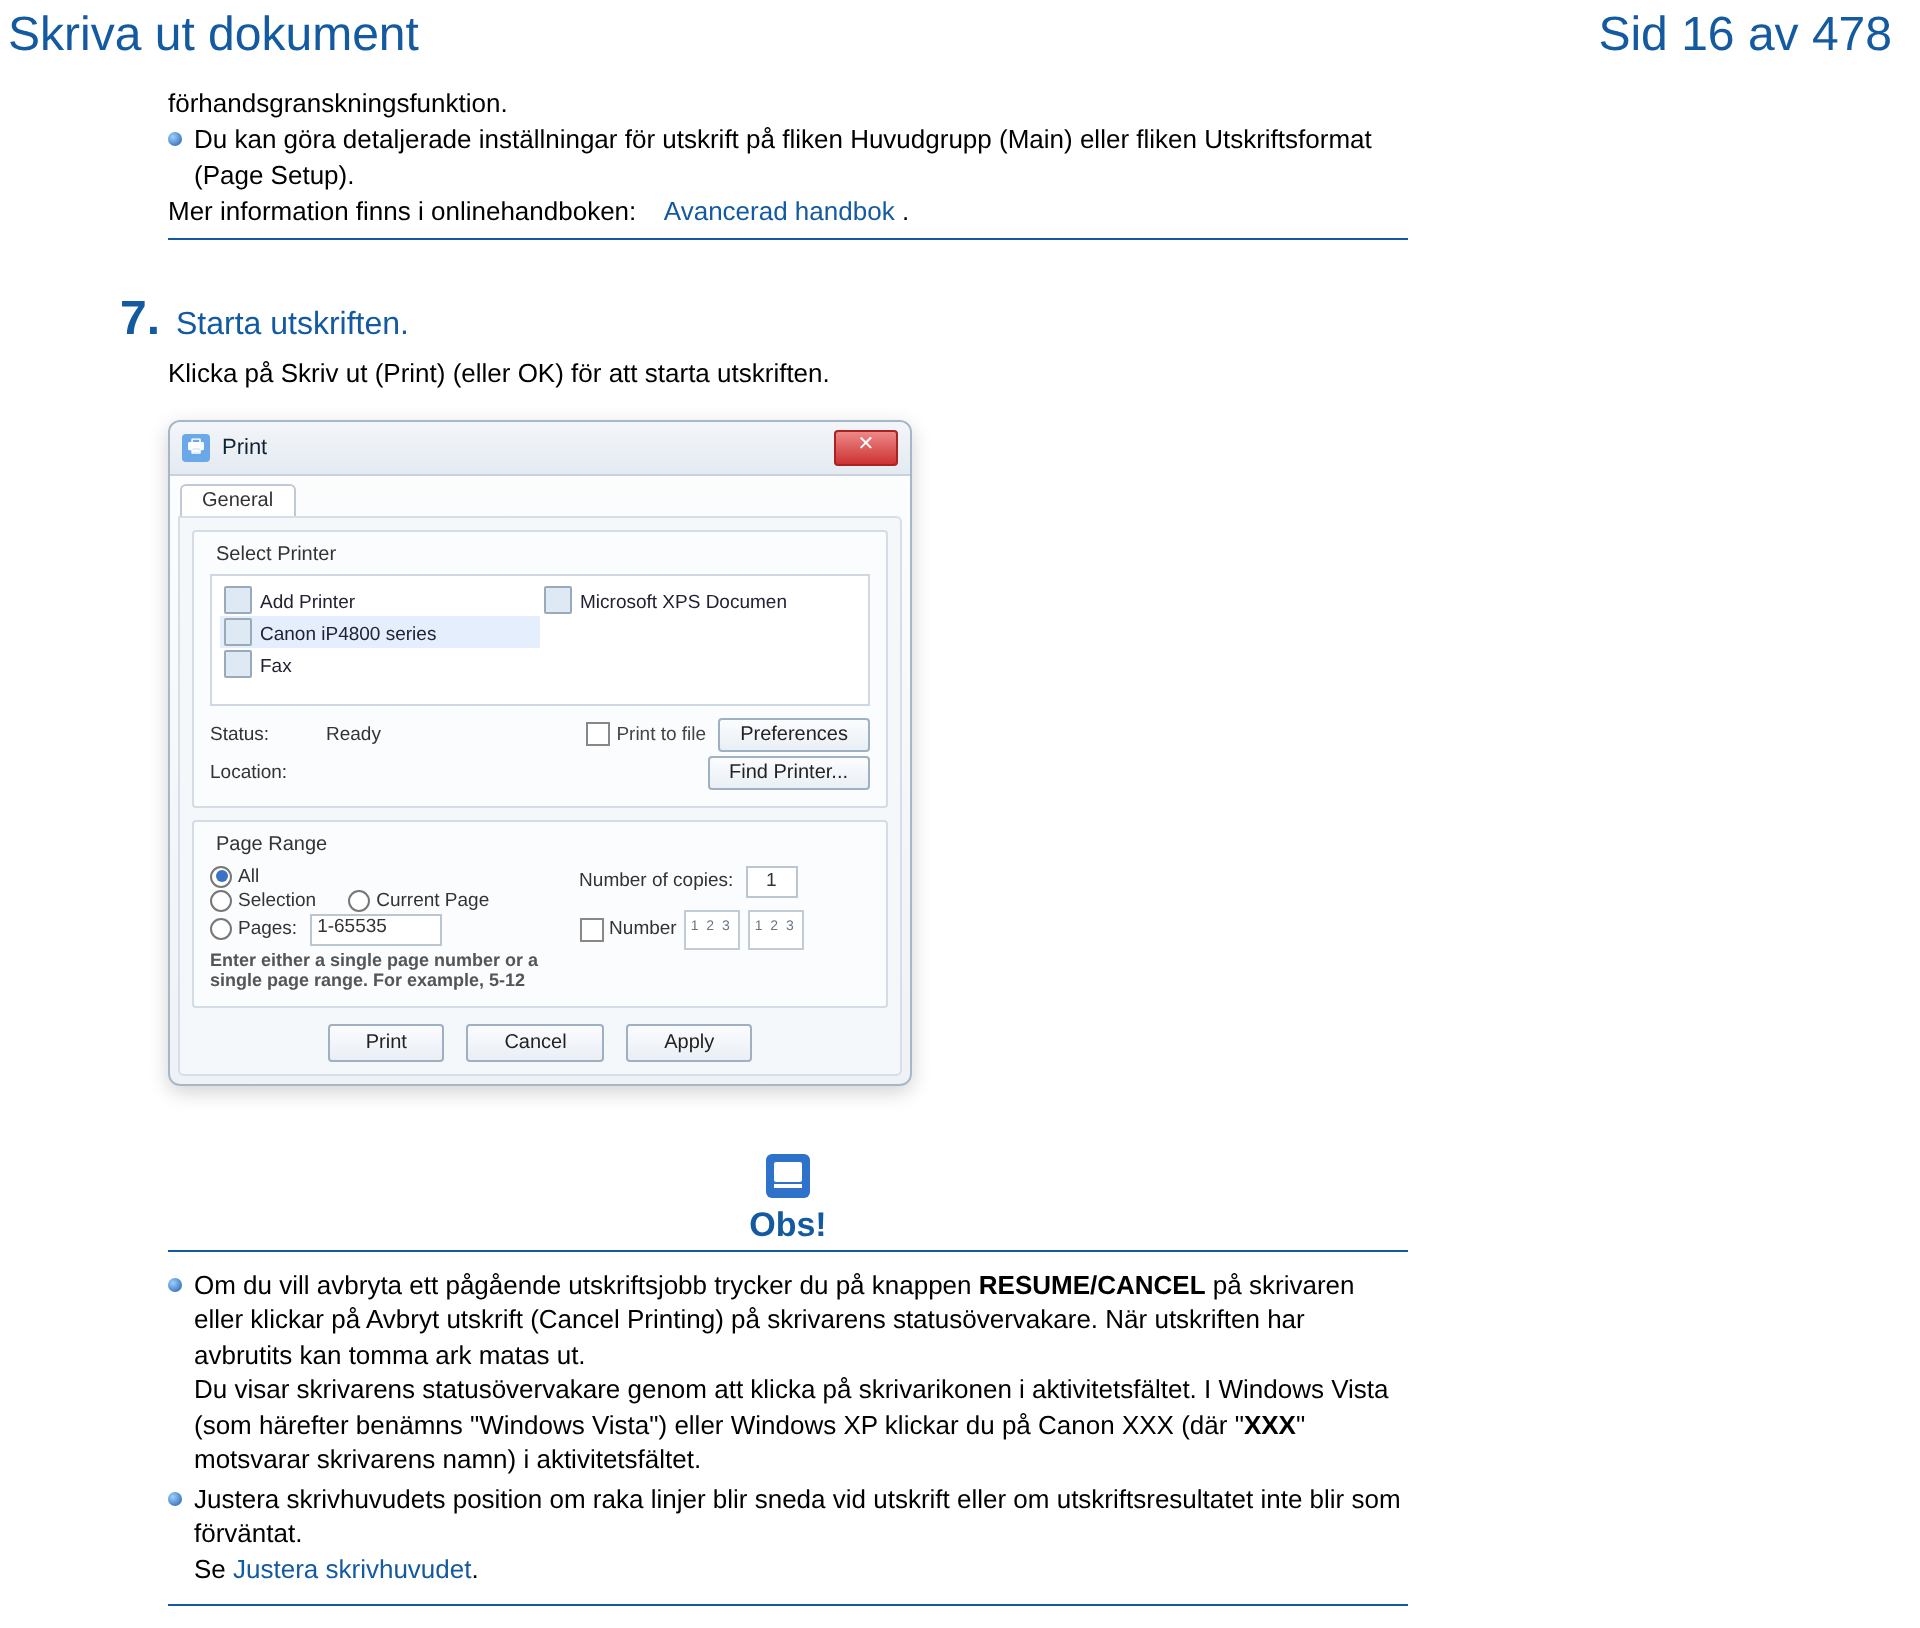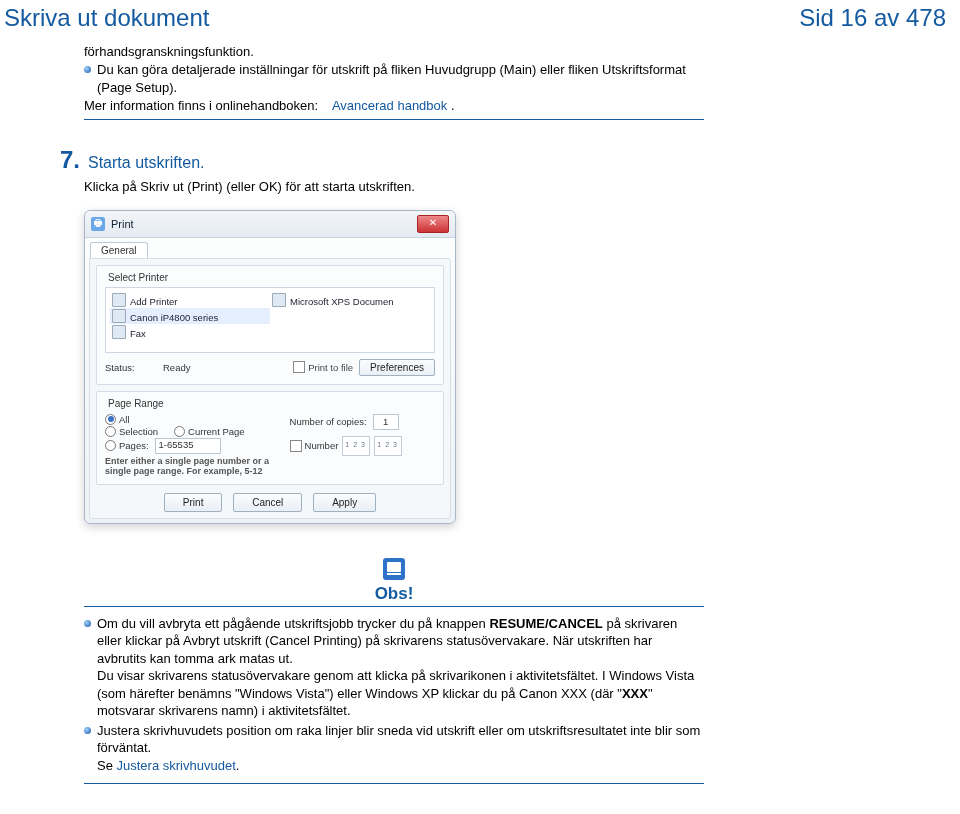--- a/index.html
+++ b/index.html
@@ -404,20 +404,25 @@
               </div>
             </div>
             <div class="status-row">
               <span class="lbl">Status:</span>
               <span class="val">Ready</span>
               <span class="chk"></span>
               <span>Print to file</span>
               <span style="width:6px"></span>
               <span class="btn">Preferences</span>
             </div>
+            <div class="status-row">
+              <span class="lbl">Location:</span>
+              <span class="val"></span>
+              <span class="btn">Find Printer...</span>
+            </div>
           </div>
 
           <div class="groupbox">
             <div class="group-label">Page Range</div>
             <div class="range-row">
               <div class="range-left">
                 <div class="radio-row">
                     <span class="radio on"></span>
                     <span>All</span>
                   </div>

